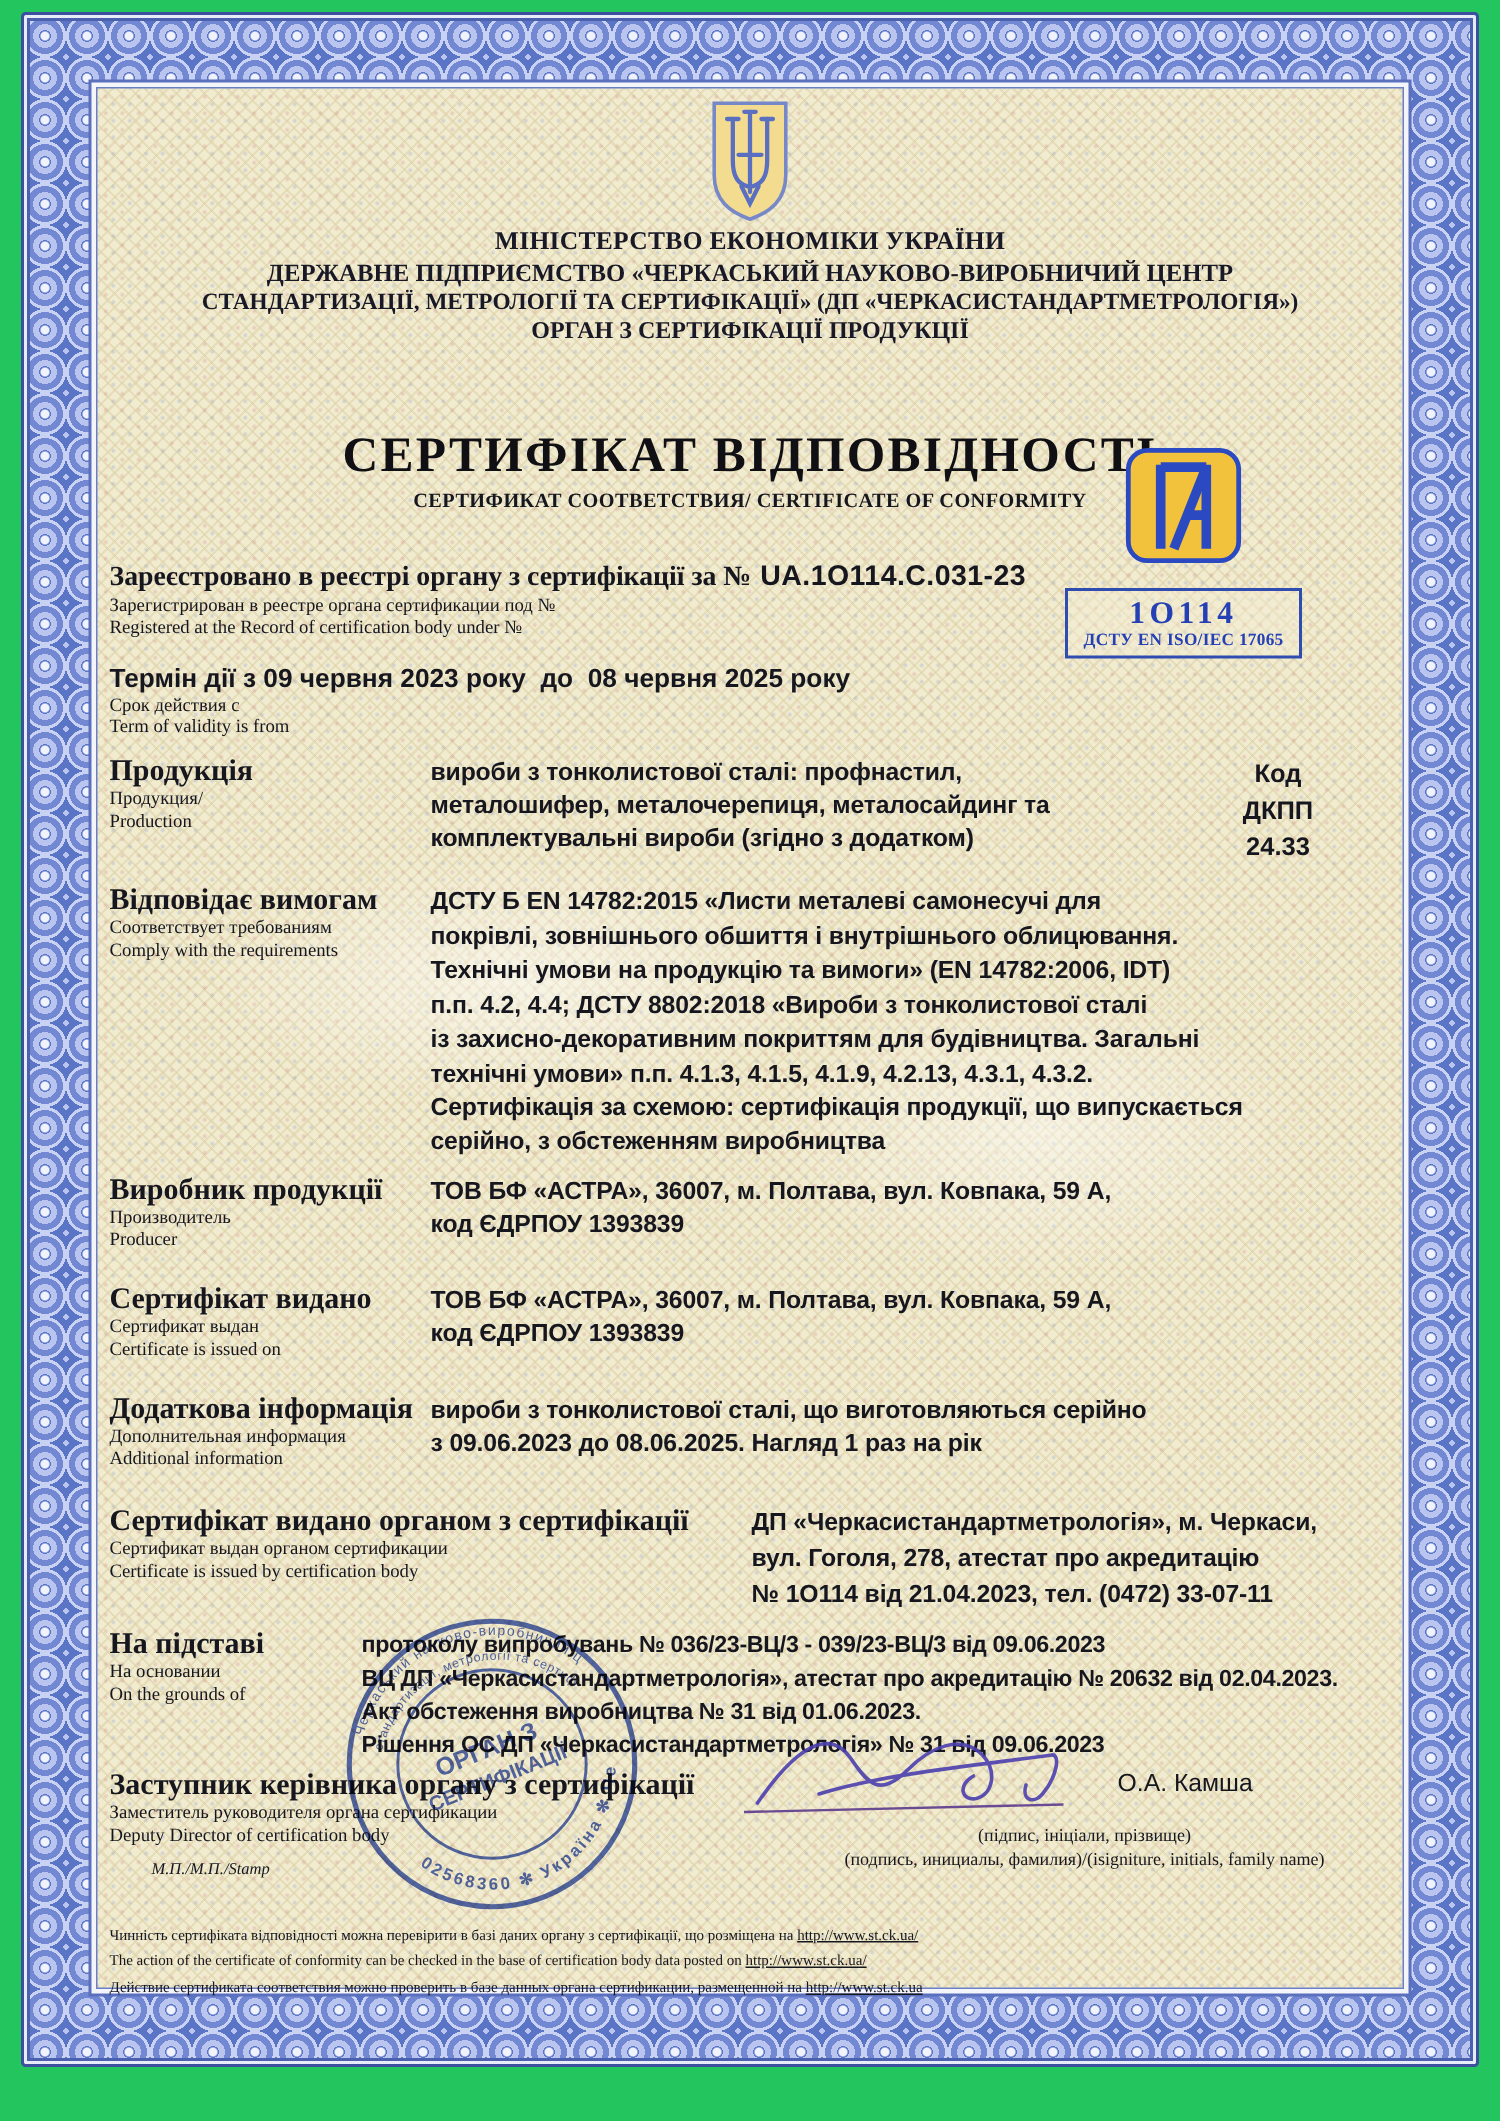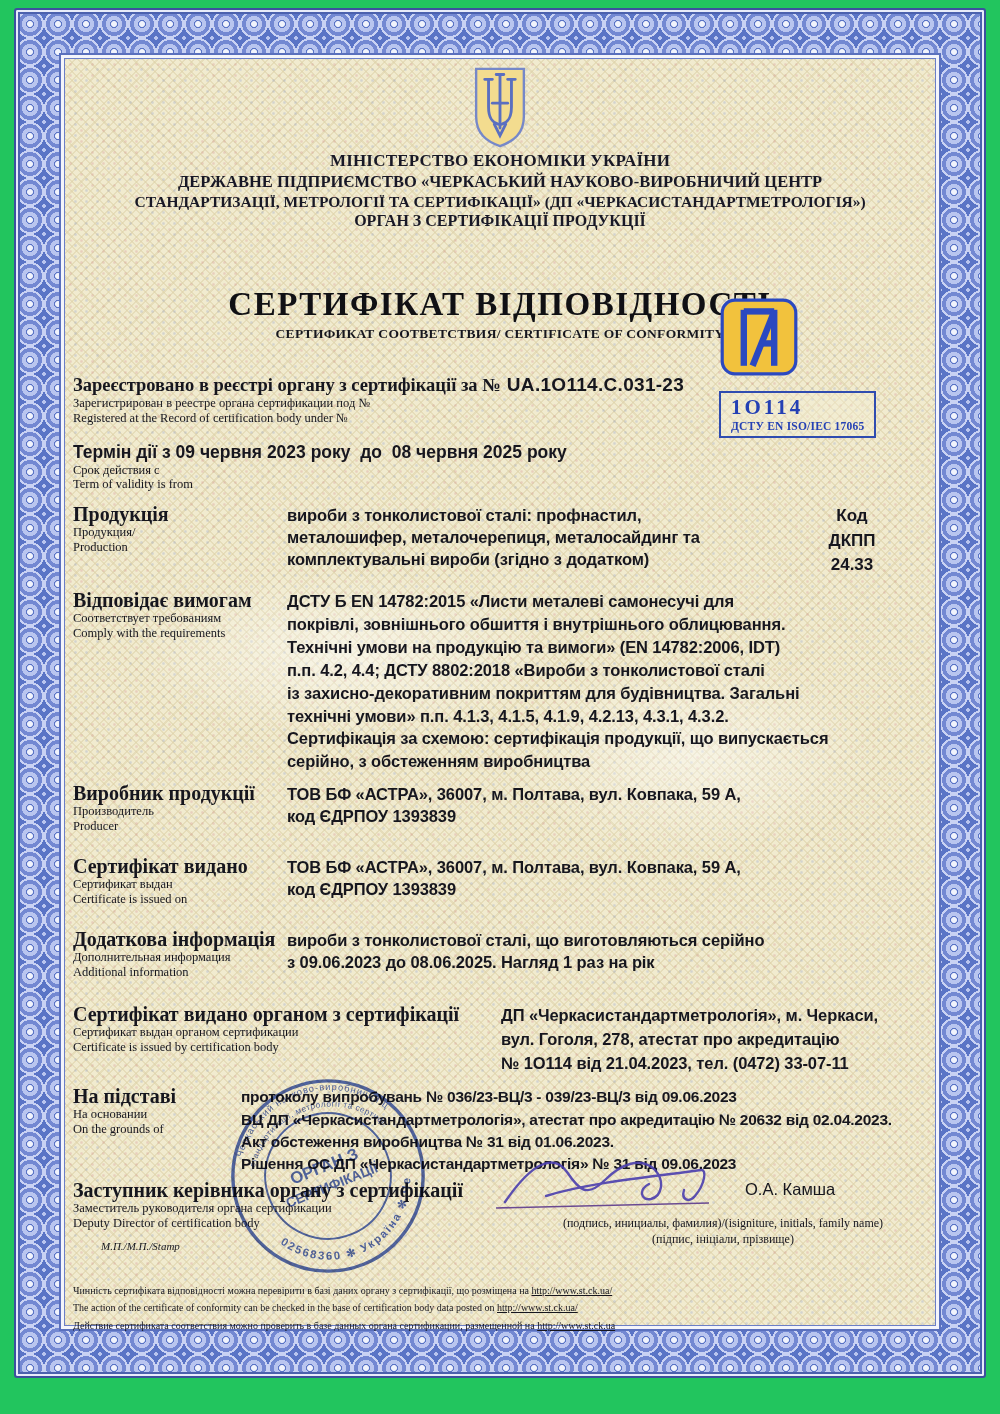--- a/index.html
+++ b/index.html
@@ -43,21 +43,21 @@
 
   .title{margin-top:56px;font-weight:bold;font-size:33px;letter-spacing:1.5px;color:#101014;}
   .subtitle{margin-top:3px;font-weight:bold;font-size:13.5px;letter-spacing:.3px;}
 
   .reg{margin-top:32px;}
   .reg-main{font-weight:bold;font-size:18.5px;}
   .reg-num{font-family:"Liberation Sans",sans-serif;font-weight:bold;font-size:19px;letter-spacing:.3px;margin-left:6px;}
   .small-ln{font-size:12.5px;line-height:1.18;}
 
   
-  .naau{position:absolute;top:238px;right:48px;width:168px;}
+  .naau{position:absolute;top:238px;right:62px;width:168px;text-align:center;}
   .naau-box{display:inline-block;margin-top:10px;border:2px solid #2f4cb0;padding:2px 10px 4px 10px;background:rgba(246,241,215,.4);}
   .naau-code{font-weight:bold;font-size:21px;letter-spacing:3px;color:#2440b4;}
   .naau-std{font-weight:bold;font-size:11.5px;color:#2440b4;letter-spacing:.2px;}
 
   .term{margin-top:16px;}
   .term-main{font-family:"Liberation Sans",sans-serif;font-weight:bold;font-size:17.5px;white-space:pre;}
 
   
   .row{display:grid;grid-template-columns:206px 1fr 150px;column-gap:8px;}
   .row.two{grid-template-columns:206px 1fr;}
@@ -248,22 +248,22 @@
       </div>
       <svg class="sig-art" viewBox="0 0 230 96">
         <g fill="none" stroke="#4b3fae" stroke-width="2.4" stroke-linecap="round" opacity="0.9">
           <path d="M14,62 C40,24 62,12 76,32 C88,50 96,58 114,40 C130,24 150,16 164,30 C174,41 171,56 160,59 C150,61 147,50 158,44"></path>
           <path d="M55,56 C100,42 168,36 210,30 C216,29 214,44 204,56 C198,63 190,60 193,50"></path>
         </g>
         <path d="M5,68 L218,63" stroke="#6a4a92" stroke-width="1.6" fill="none"></path>
       </svg>
       <div class="sig-name">О.А. Камша</div>
       <div class="sig-caps">
+        <div class="cap">(підпис, ініціали, прізвище)</div>
         <div class="cap">(подпись, инициалы, фамилия)/(isigniture, initials, family name)</div>
-        <div class="cap">(підпис, ініціали, прізвище)</div>
       </div>
     </div>
 
     <div class="footer">
       <div class="f-line"><span>Чинність сертифіката відповідності можна перевірити в базі даних органу з сертифікації, що розміщена на</span> <span class="f-link">http://www.st.ck.ua/</span></div>
       <div class="f-line"><span>The action of the certificate of conformity can be checked in the base of certification body data posted on</span> <span class="f-link">http://www.st.ck.ua/</span></div>
       <div class="f-line"><span>Действие сертификата соответствия можно проверить в базе данных органа сертификации, размещенной на</span> <span class="f-link">http://www.st.ck.ua</span></div>
     </div>
 
     <svg class="stamp" viewBox="0 0 210 210">

